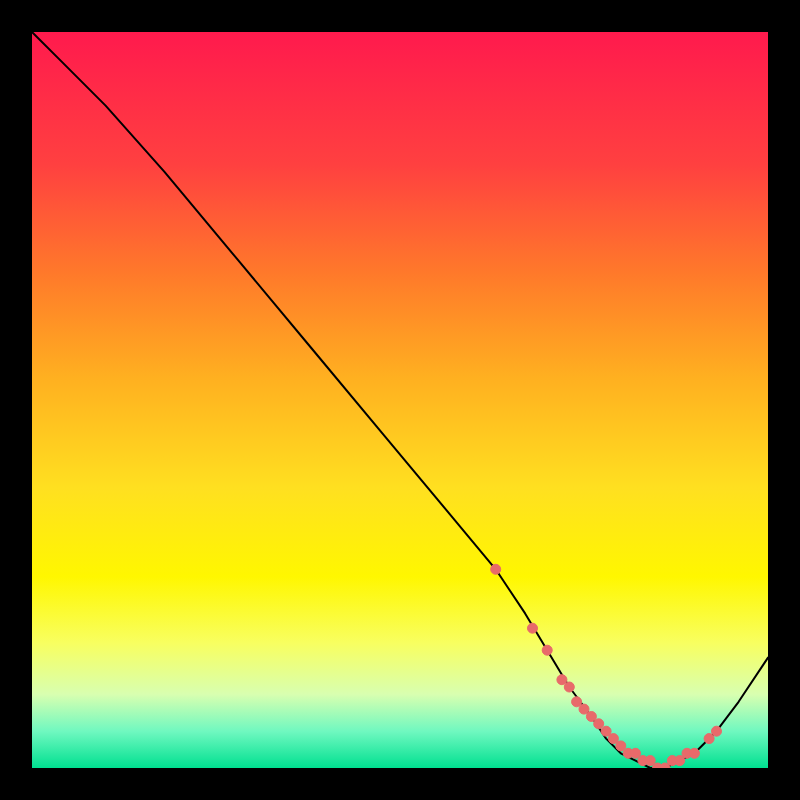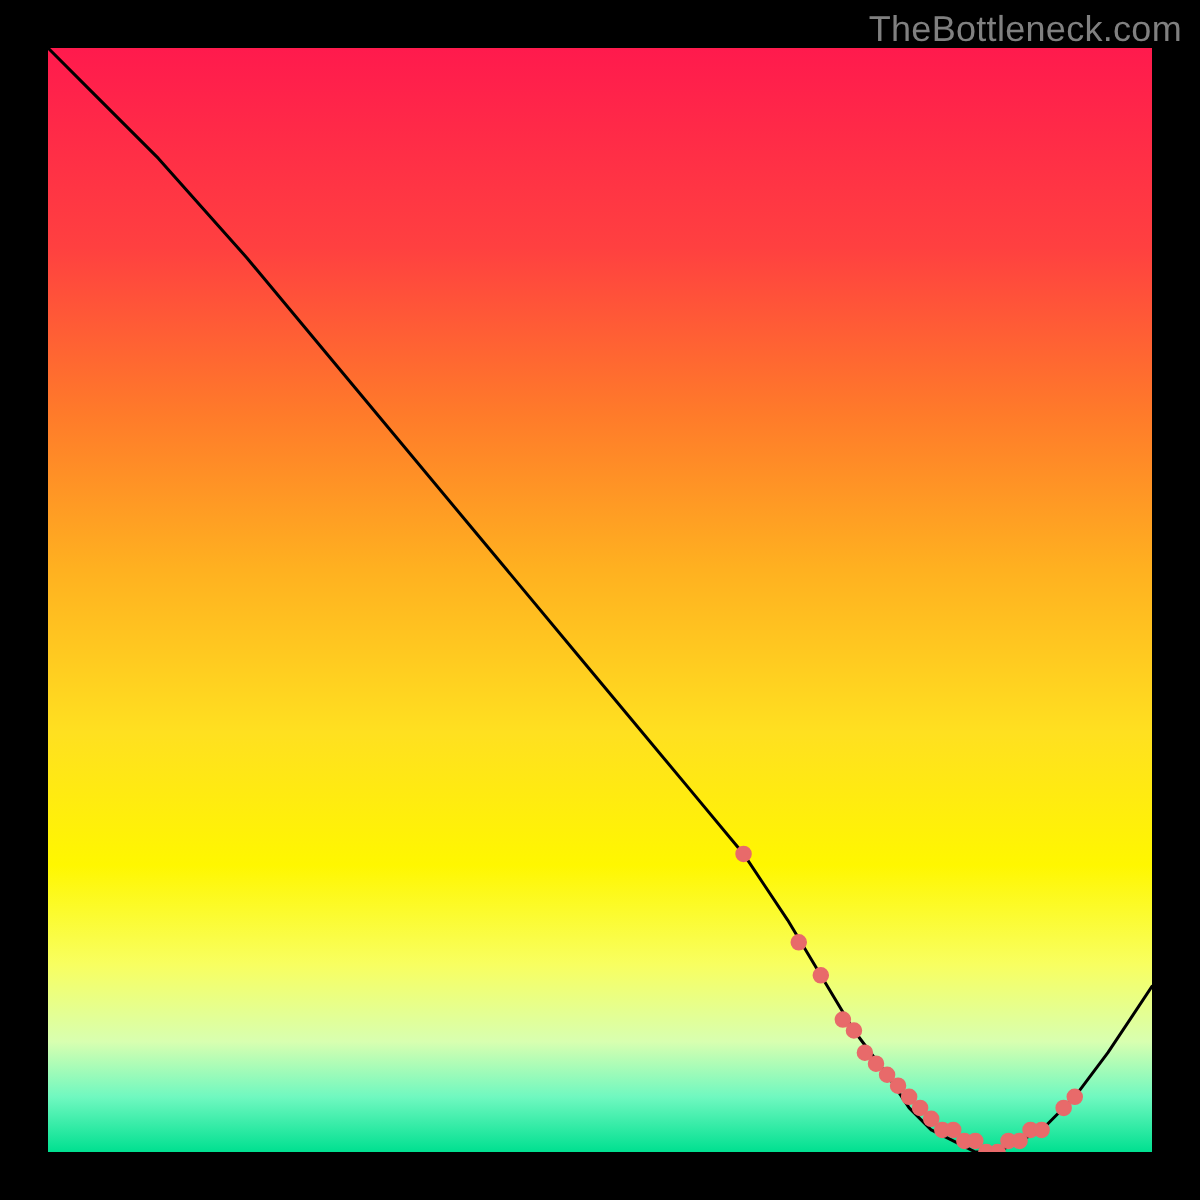--- a/index.html
+++ b/index.html
@@ -64,21 +64,20 @@
   }
   .dot {
     fill: #e86a6a;
     stroke: #e86a6a;
   }
 </style>
 </head>
 <body>
 
 <div class="frame">
-  <div class="watermark">TheBottleneck.com</div>
 
   <div class="plot">
     <svg class="curve" viewBox="0 0 736 736" preserveAspectRatio="none">
       <path id="curve-path" class="line" d="M0.0 0.0 L29.4 29.4 L73.6 73.6 L132.5 139.8 L206.1 228.2 L279.7 316.5 L353.3 404.8 L426.9 493.1 L463.7 537.3 L493.1 581.4 L515.2 618.2 L537.3 655.0 L559.4 684.5 L574.1 706.6 L588.8 721.3 L603.5 728.6 L618.2 736.0 L633.0 736.0 L647.7 728.6 L662.4 721.3 L684.5 699.2 L706.6 669.8 L736.0 625.6"></path>
       <g id="marker-group">
           <circle cx="463.7" cy="537.3" r="5" class="dot"></circle>
           <circle cx="500.5" cy="596.2" r="5" class="dot"></circle>
           <circle cx="515.2" cy="618.2" r="5" class="dot"></circle>
           <circle cx="529.9" cy="647.7" r="5" class="dot"></circle>
           <circle cx="537.3" cy="655.0" r="5" class="dot"></circle>

